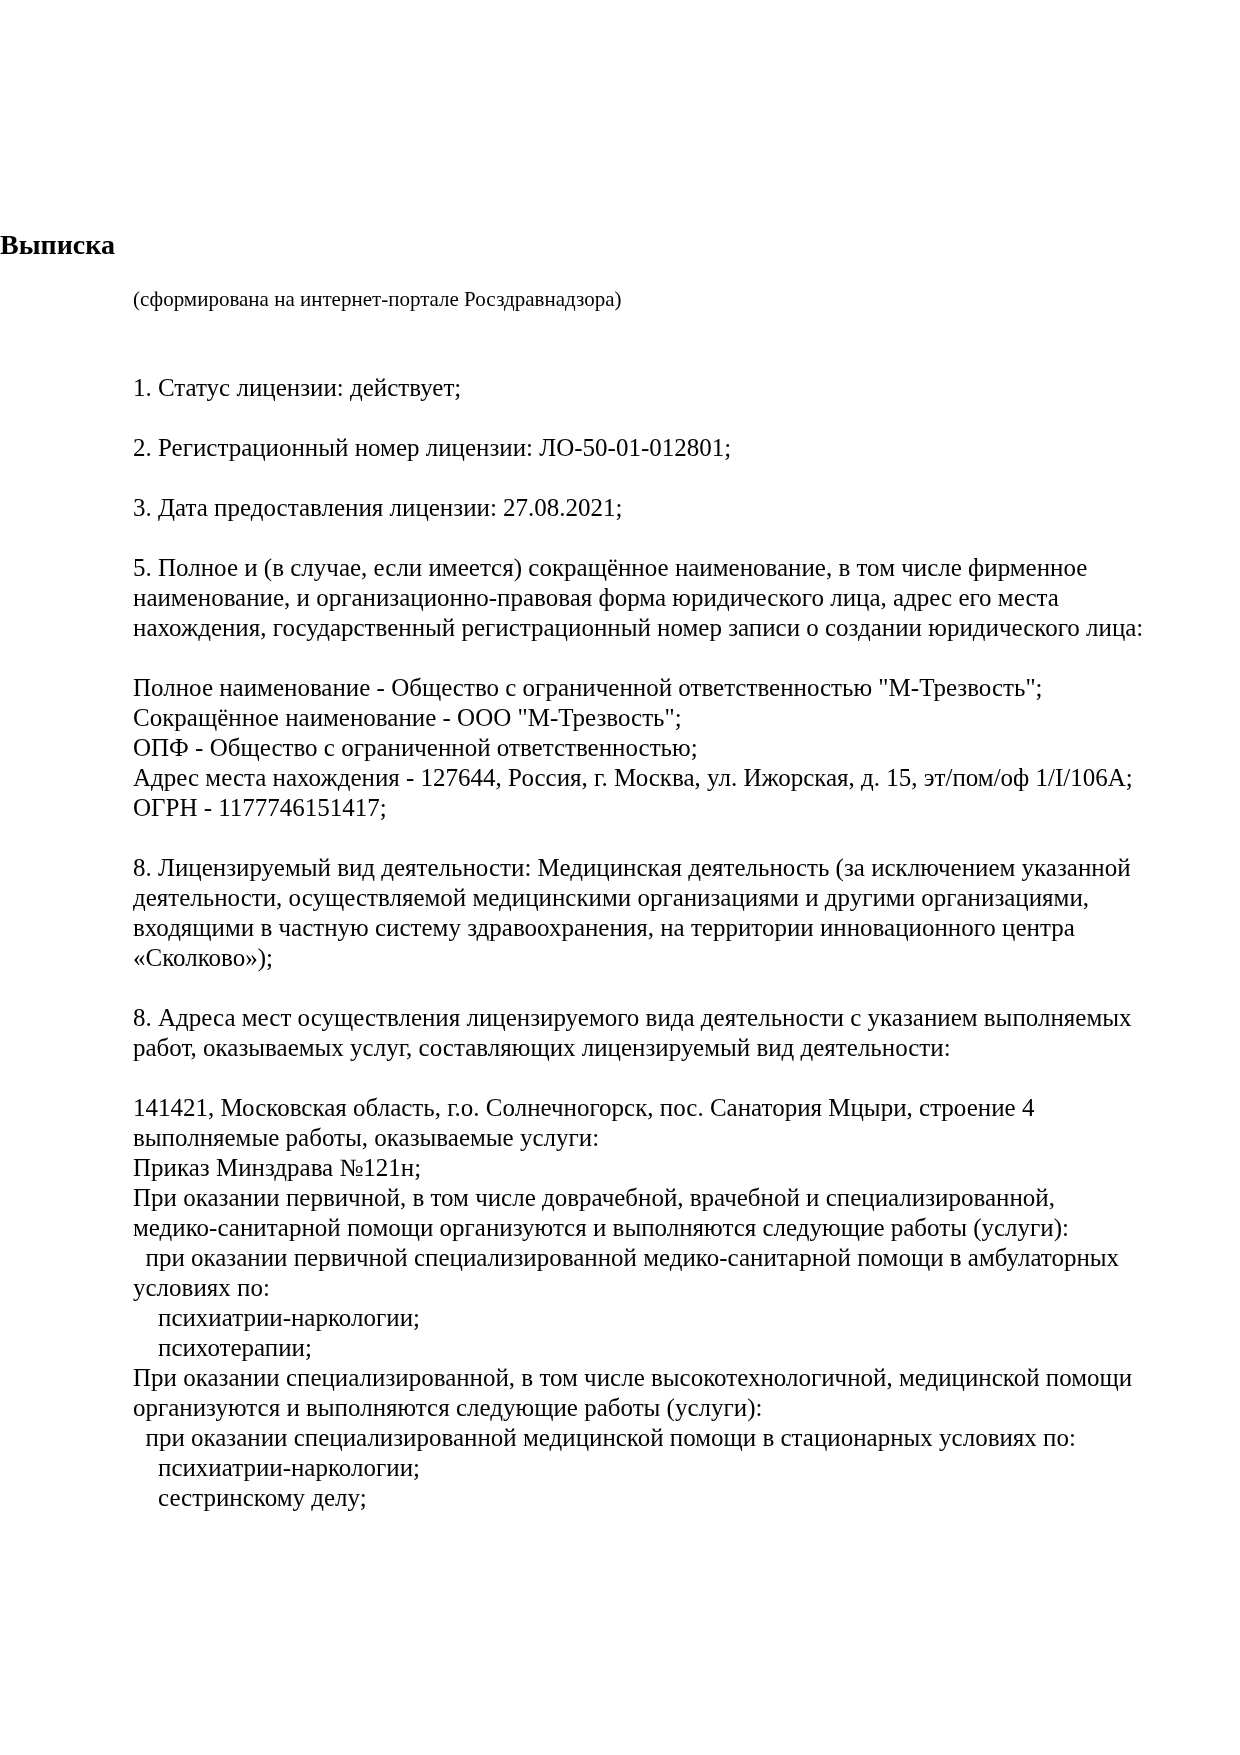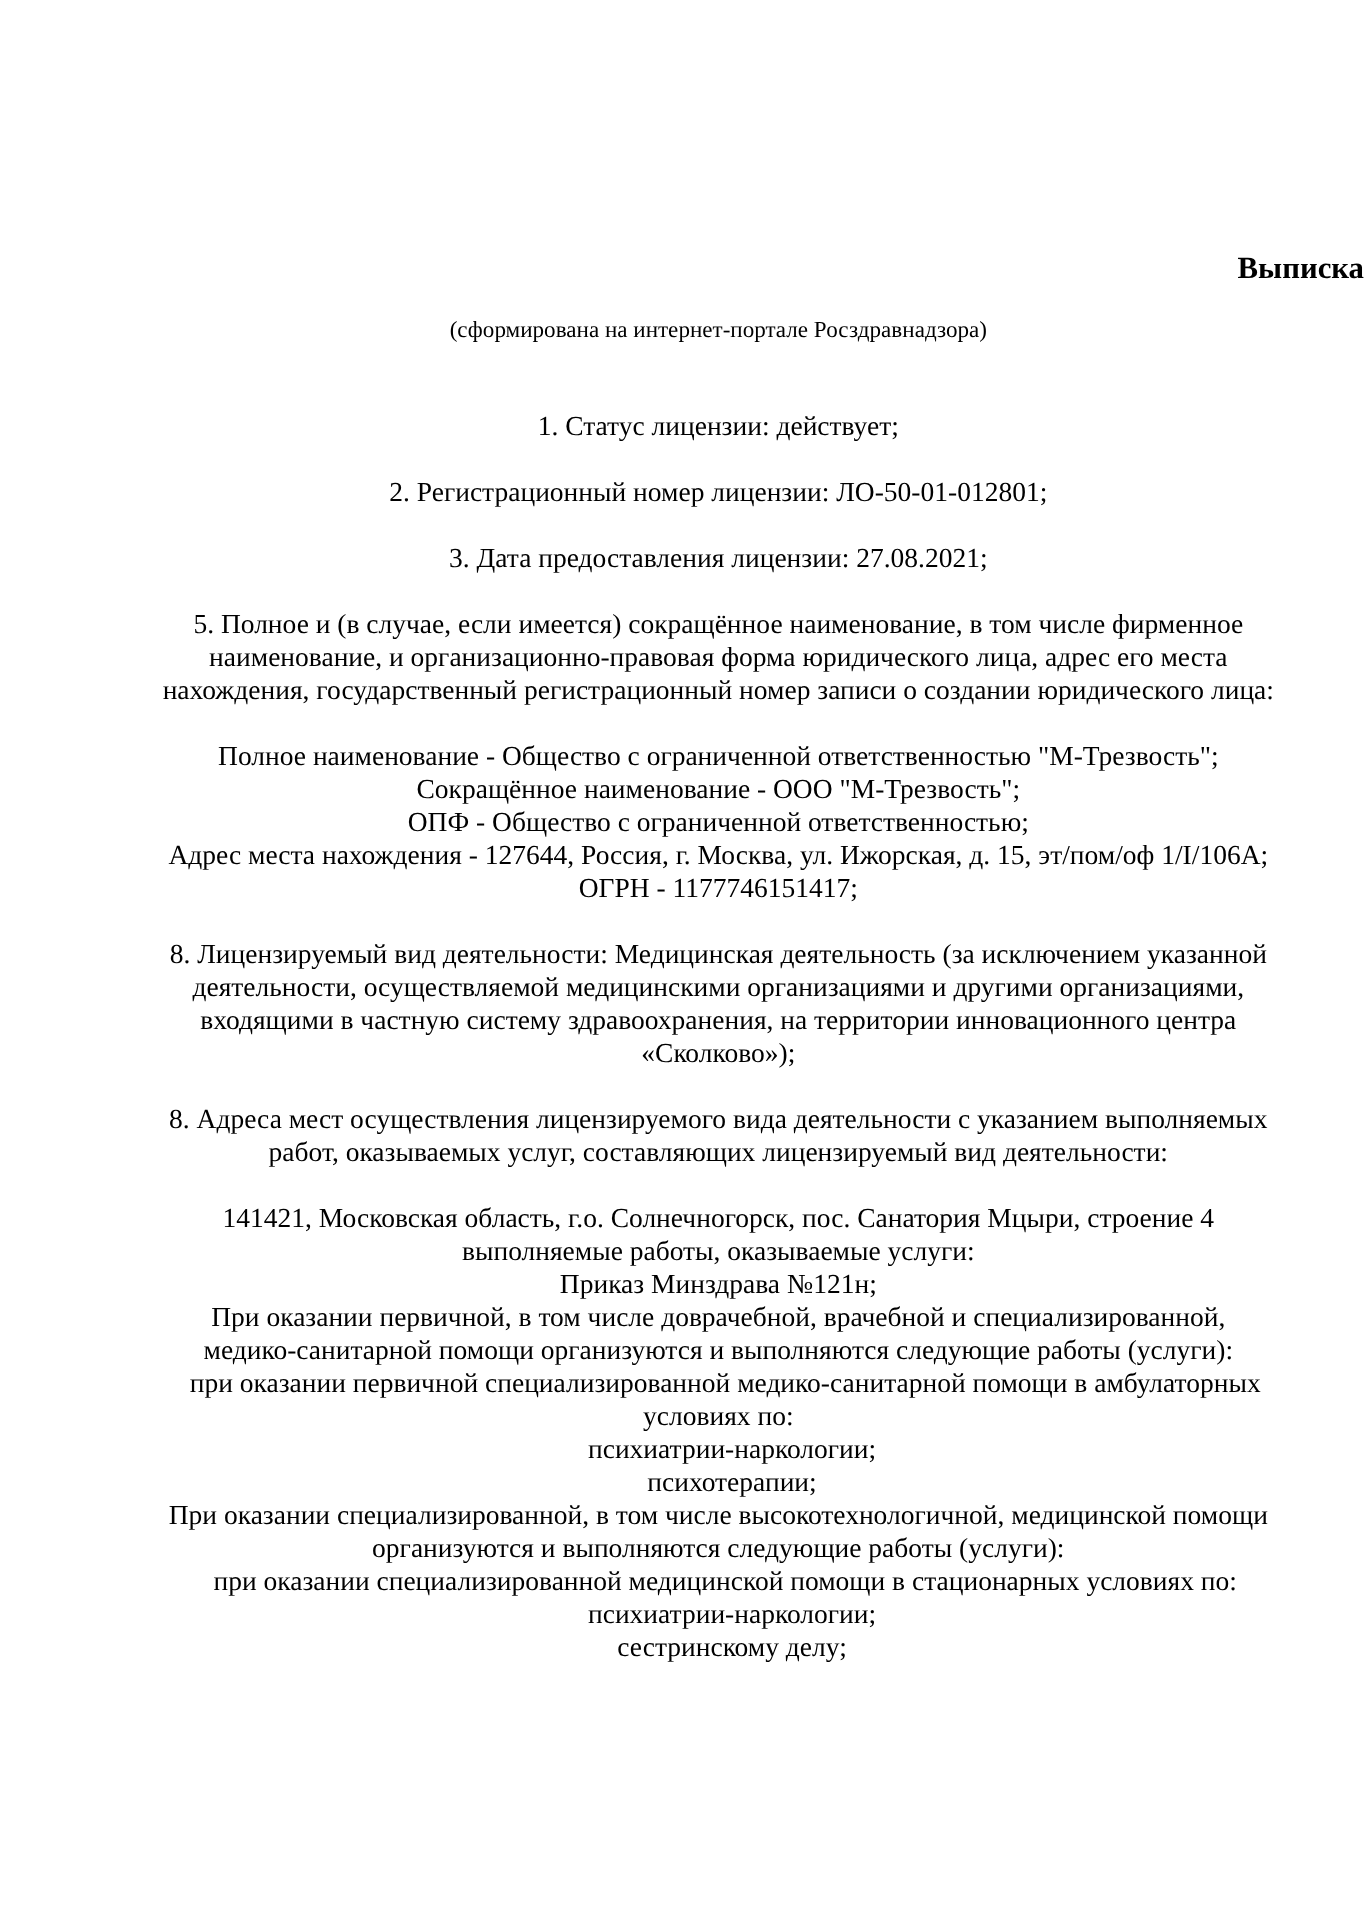--- a/index.html
+++ b/index.html
@@ -26,36 +26,35 @@
     padding-top: 225px;
   }
   .doc-title {
     position: relative;
     left: -133px;
     width: 1240px;
     margin: 0;
     font-size: 28px;
     line-height: 39px;
     font-weight: bold;
-    text-align: right;
+    text-align: left;
     white-space: pre;
   }
   .doc-note {
     margin: 21px 0 0 0;
     font-size: 21px;
     line-height: 28px;
-    text-align: center;
+    text-align: left;
     white-space: pre;
   }
   .block {
     margin: 30px 0 0 0;
     font-size: 25px;
     line-height: 30px;
     white-space: pre;
-    text-align: center;
   }
   .first-block {
     margin-top: 60px;
   }
 </style>
 </head>
 <body>
 
 <div class="page">
   <div class="content">

